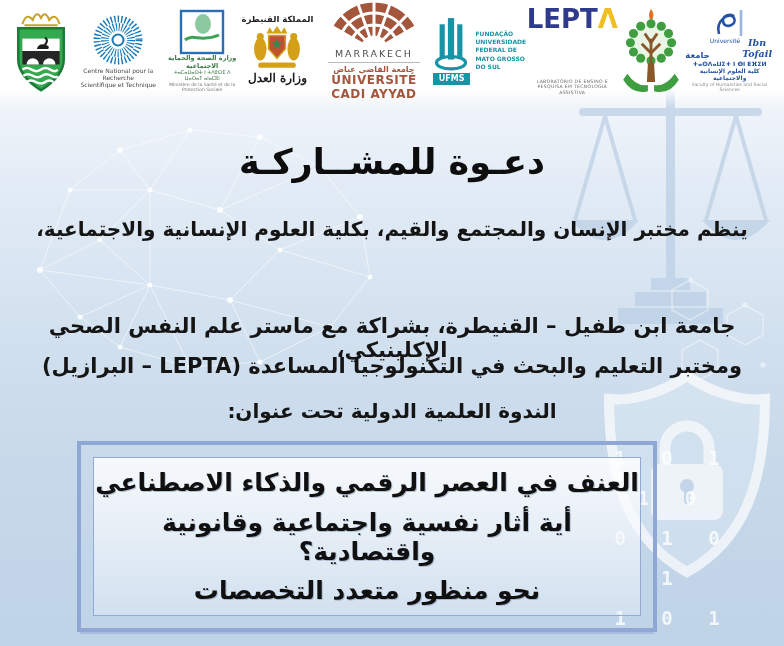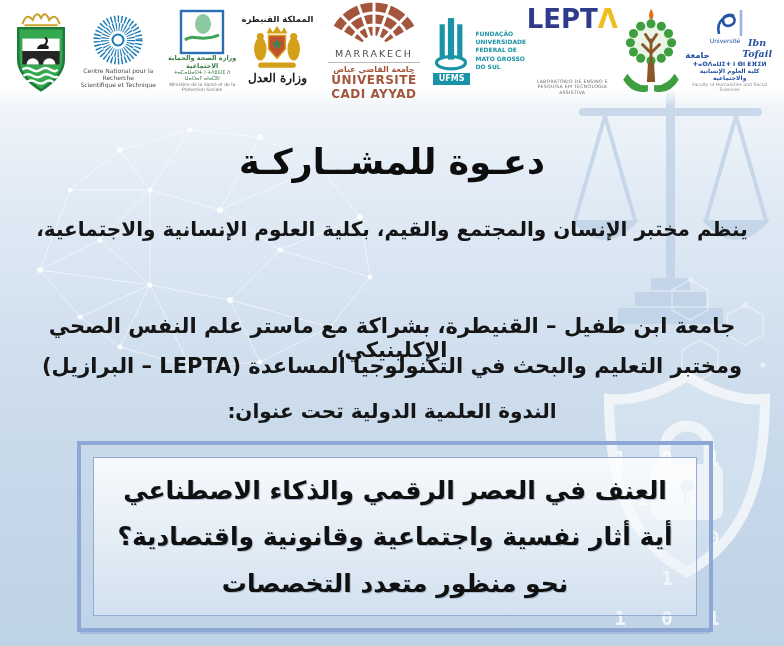--- a/index.html
+++ b/index.html
@@ -49,21 +49,21 @@
   .it-en { font-size:4.6px; color:#8a8a8a; }
   
   .main-text { position:absolute; left:0; right:0; z-index:4; text-align:center; direction:rtl; font-weight:bold; }
   .poster-title { top:142px; font-size:35px; letter-spacing:1px; color:#0d0d0d; }
   .intro-1 { top:217px; font-size:20px; }
   .intro-2 { top:290px; font-size:21px;margin-top:24px; }
   .intro-3 { top:346px; font-size:21px;margin-top:8px; }
   .intro-4 { top:399px; font-size:20px; }
   
   .box-outer {
-    position:absolute; left:77px; top:441px; width:636px; height:191px; z-index:4;
+    position:absolute; left:77px; top:441px; width:580px; height:191px; z-index:4;
     border:4px solid #8fa7d4; padding:12px; box-shadow:0 5px 0 -3px #a9bcdf;
   }
   .box-inner {
     width:100%; height:100%; border:1px solid #93aad5;
     background:linear-gradient(180deg,rgba(255,255,255,0.85),rgba(230,239,248,0.45));
     display:flex; flex-direction:column; align-items:center; justify-content:space-evenly;
     direction:rtl; text-align:center;
   }
   .box-line { font-size:25px; font-weight:bold; color:#101010; text-shadow:1px 1px 0 rgba(130,150,180,0.55); }
 </style>

